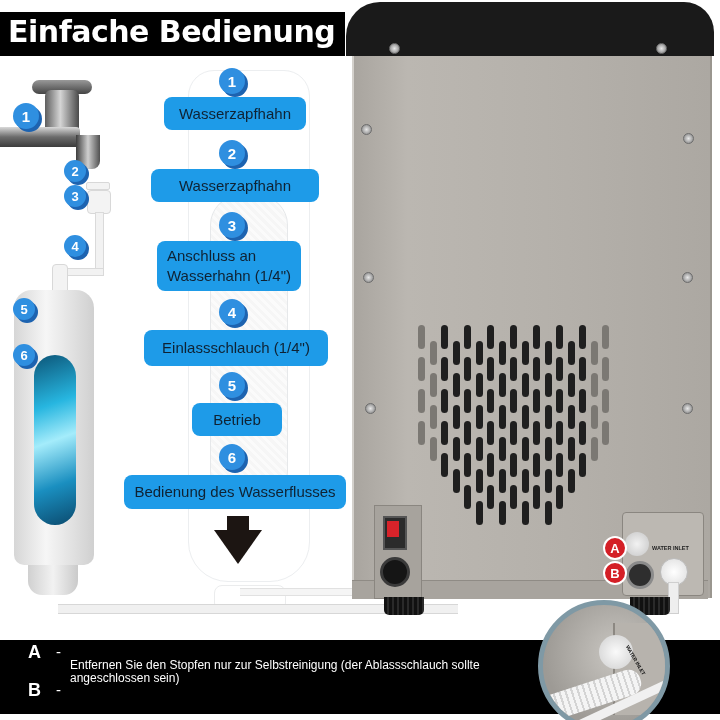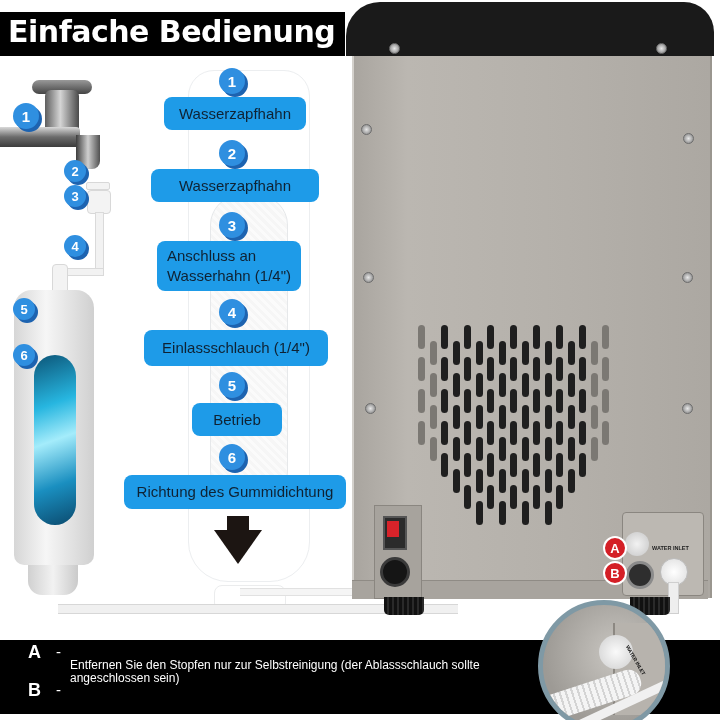--- a/index.html
+++ b/index.html
@@ -91,21 +91,21 @@
 <div class="abs badge" style="left:219px;top:212px;">3</div>
 <div class="abs pill" style="left:157px;top:241px;width:144px;height:50px;text-align:left;justify-content:flex-start;padding-left:10px;">Anschluss an Wasserhahn (1/4")</div>
 
 <div class="abs badge" style="left:219px;top:299px;">4</div>
 <div class="abs pill" style="left:144px;top:330px;width:184px;height:36px;">Einlassschlauch (1/4")</div>
 
 <div class="abs badge" style="left:219px;top:372px;">5</div>
 <div class="abs pill" style="left:192px;top:403px;width:90px;height:33px;">Betrieb</div>
 
 <div class="abs badge" style="left:219px;top:444px;">6</div>
-<div class="abs pill" style="left:124px;top:475px;width:222px;height:34px;">Richtung des Gummidichtung</div>
+<div class="abs pill" style="left:124px;top:475px;width:222px;height:34px;">Bedienung des Wasserflusses</div>
 
 <div class="abs arrow-stem"></div>
 <div class="abs arrow-head"></div>
 
 <div class="abs faucet-handle"></div>
 <div class="abs faucet-body"></div>
 <div class="abs faucet-pipe"></div>
 <div class="abs faucet-spout"></div>
 <div class="abs fitting" style="left:86px;top:182px;width:22px;height:6px;border-radius:2px;"></div>
 <div class="abs fitting" style="left:87px;top:190px;width:22px;height:22px;border-radius:4px;"></div>

